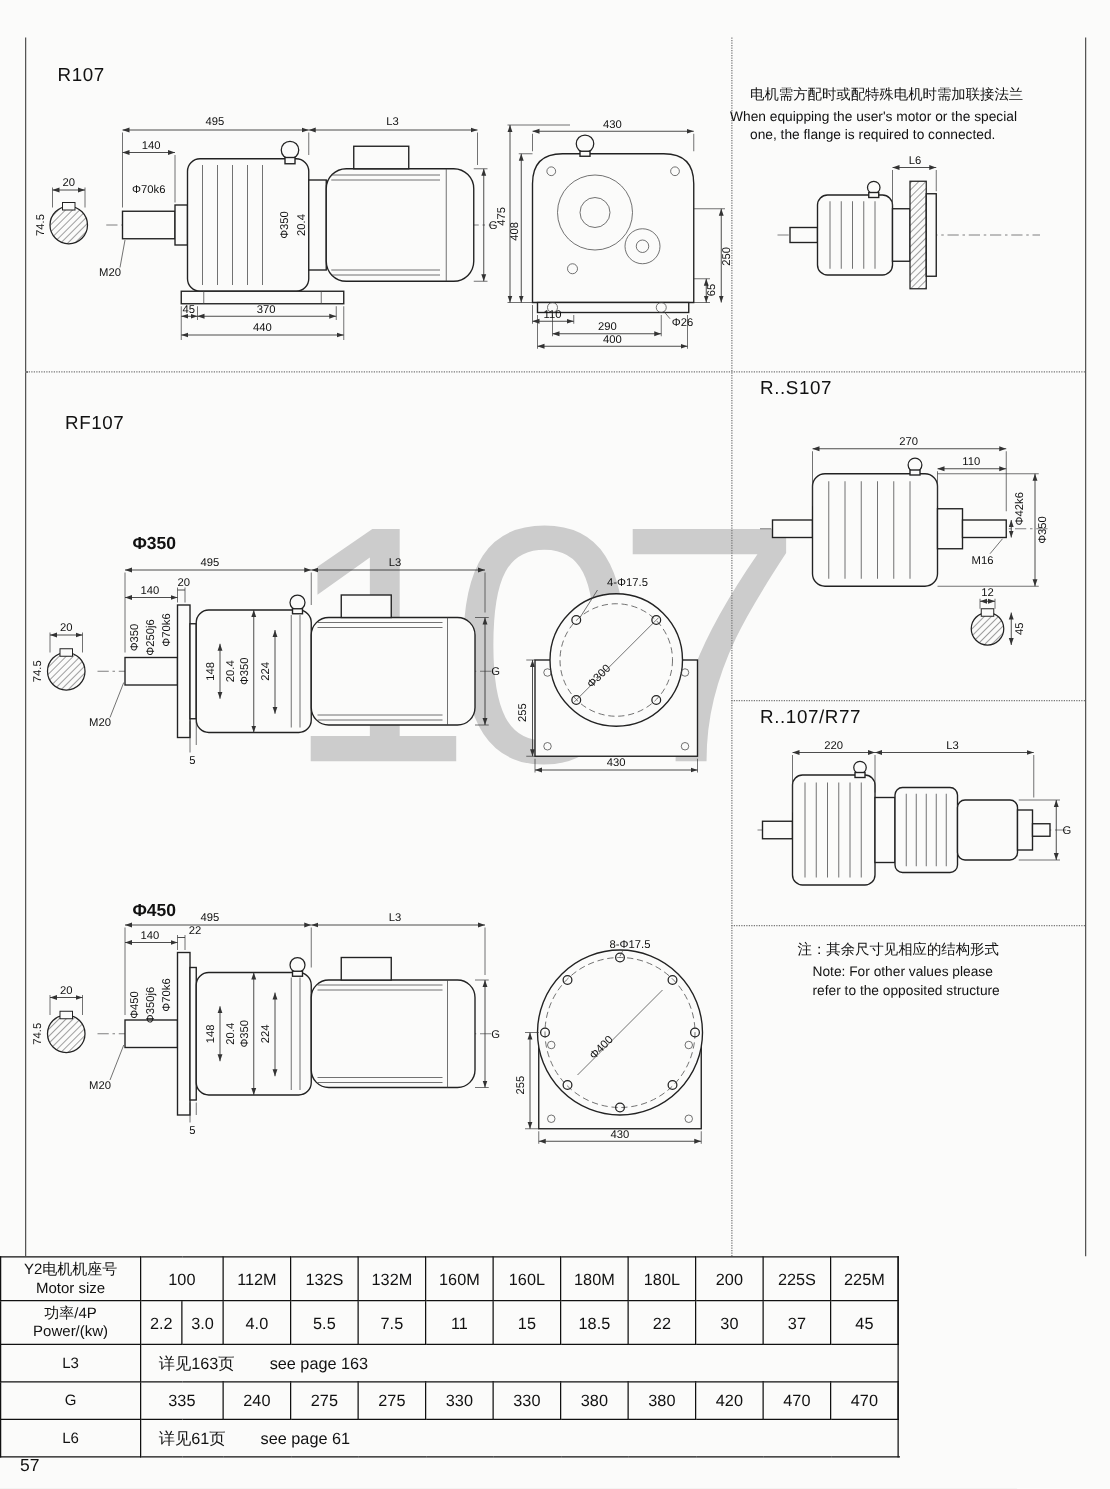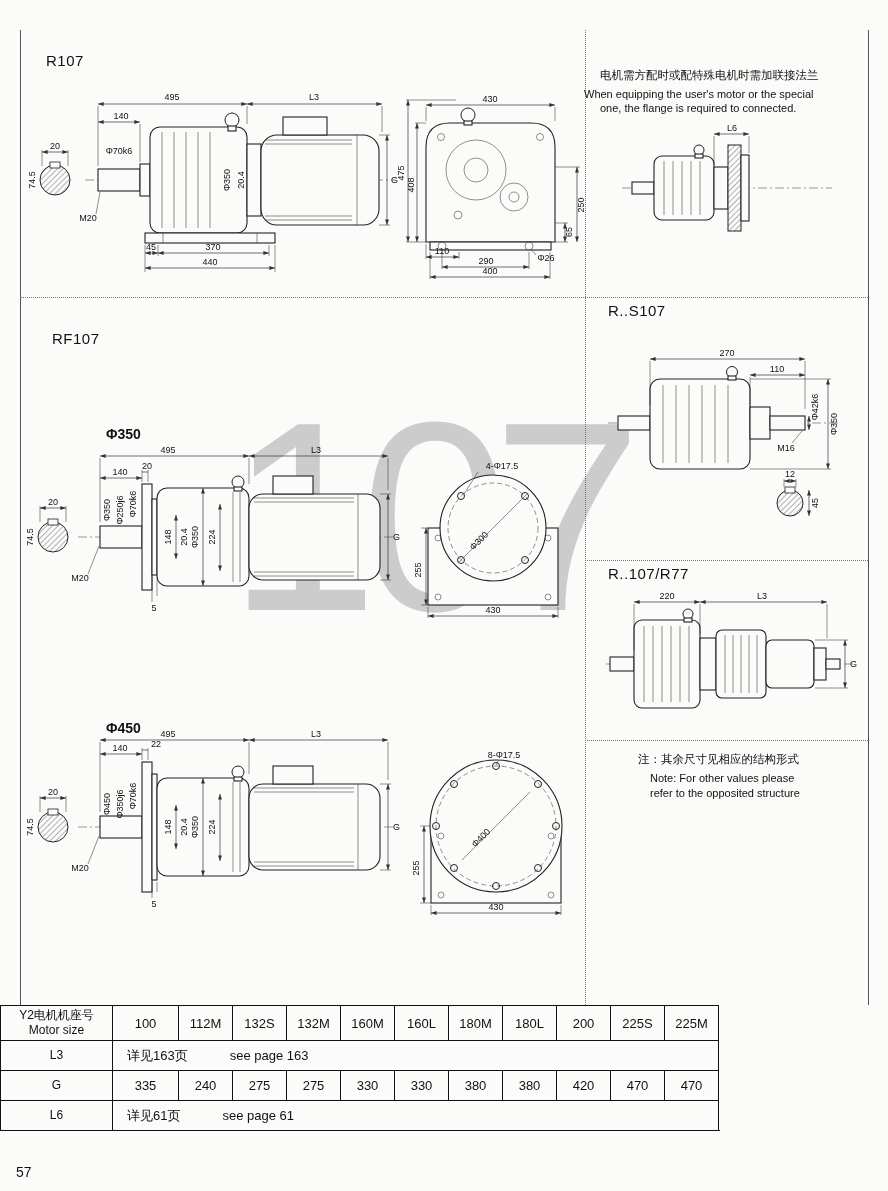--- a/index.html
+++ b/index.html
@@ -15,21 +15,21 @@
   .vsolid{width:0;border-left:1px solid #555}
   .vdot{width:0;border-left:1px dotted #777}
   .hdot{height:0;border-top:1px dotted #777}
   .pageno{font-size:14px;font-weight:normal}
 
   table.spec{position:absolute;left:0;top:1005px;width:712px;border-collapse:collapse;
              table-layout:fixed;background:#fbfbfa;z-index:2}
   .spec td{border:1px solid #111;text-align:center;font-size:13px;padding:2px 0;vertical-align:middle}
   .spec td.hdr{font-size:12px;line-height:1.25}
   .spec td.lft{text-align:left;padding-left:14px}
-  .spec .gap{margin-left:42px}
+  .spec .gap{margin-left:28px}
 
   .page svg{position:absolute;overflow:visible;z-index:1}
   svg text{font-family:"Liberation Sans",sans-serif;font-size:9px;fill:#111;text-anchor:middle}
   svg text.ta-s{text-anchor:start}
   .out{fill:#fbfbfa;stroke:#222;stroke-width:1.1}
   .nf{fill:none;stroke:#222;stroke-width:1}
   .thin{fill:none;stroke:#444;stroke-width:.6}
   .dash{fill:none;stroke:#444;stroke-width:.6;stroke-dasharray:5 3}
   .dim{stroke:#333;stroke-width:.7;fill:none}
   .ext{stroke:#333;stroke-width:.55;fill:none}
@@ -540,20 +540,39 @@
       <td>112M</td>
       <td>132S</td>
       <td>132M</td>
       <td>160M</td>
       <td>160L</td>
       <td>180M</td>
       <td>180L</td>
       <td>200</td>
       <td>225S</td>
       <td>225M</td>
+      <td></td>
+    </tr>
+    <tr style="height:34px">
+      <td class="hdr">
+        <div>功率/4P</div>
+        <div>Power/(kw)</div>
+      </td>
+      <td>2.2</td>
+      <td>3.0</td>
+      <td>4.0</td>
+      <td>5.5</td>
+      <td>7.5</td>
+      <td>11</td>
+      <td>15</td>
+      <td>18.5</td>
+      <td>22</td>
+      <td>30</td>
+      <td>37</td>
+      <td>45</td>
       <td></td>
     </tr>
     <tr style="height:30px">
       <td class="hdr">L3</td>
       <td class="lft" colspan="13">
         <span>详见163页</span><span class="gap">see page 163</span>
       </td>
     </tr>
     <tr style="height:30px">
       <td class="hdr">G</td>

